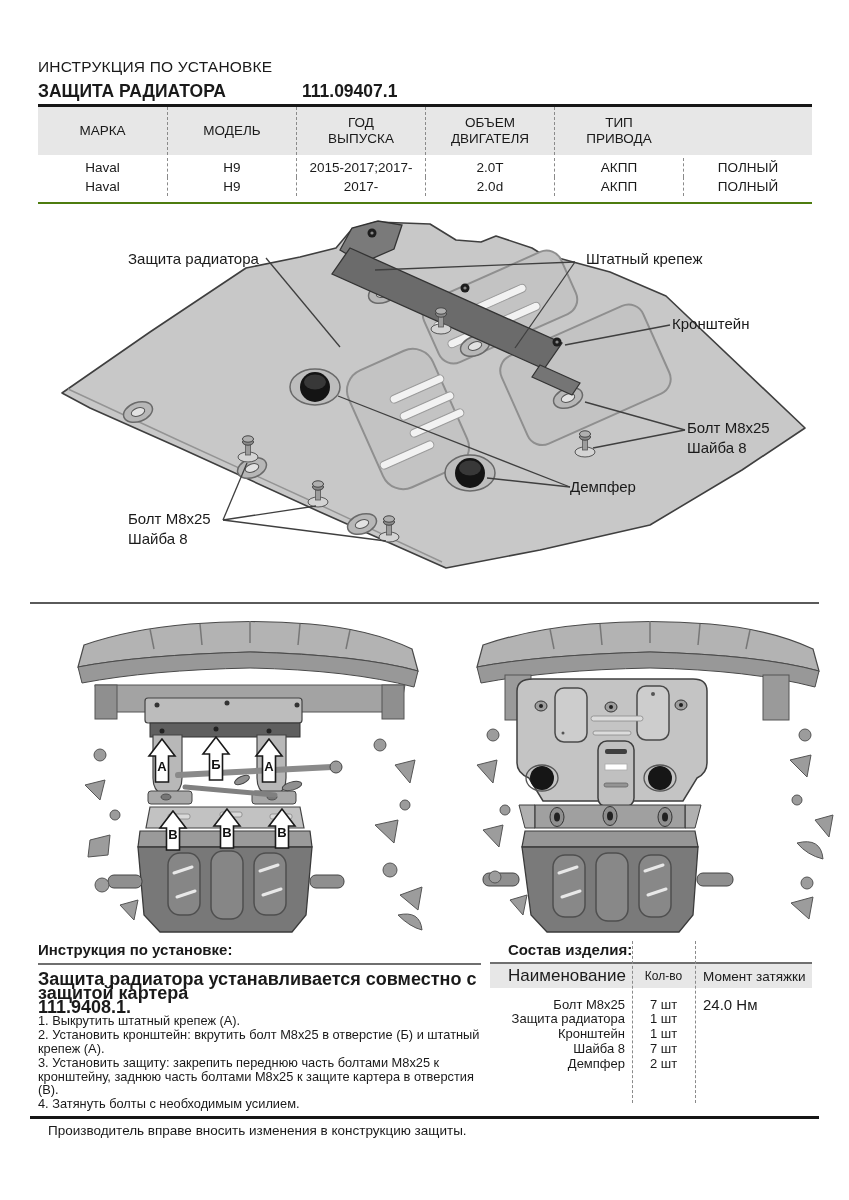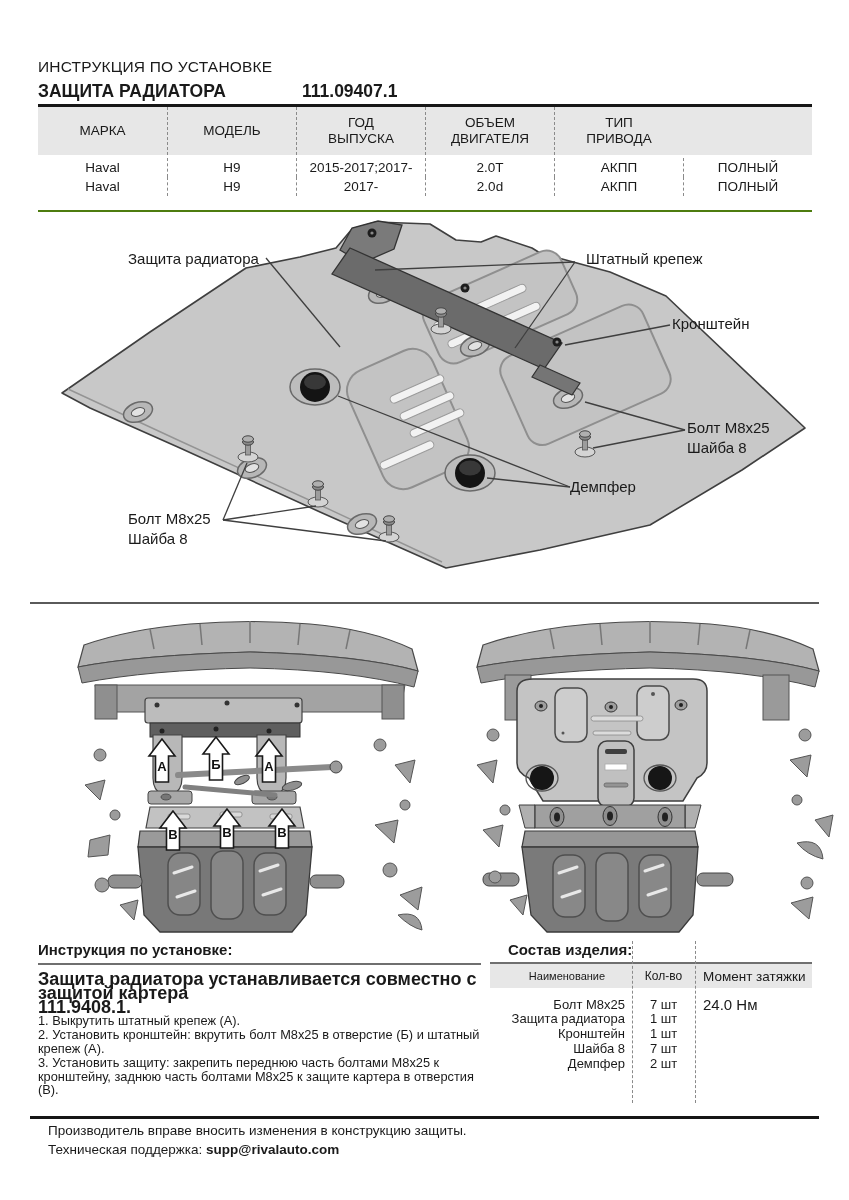--- a/index.html
+++ b/index.html
@@ -13,37 +13,37 @@
   
   .fit{left:38px;top:104px;width:774px;border-top:3px solid #161616;border-bottom:2px solid #4d7c0f;}
   .fit .hdr{display:grid;grid-template-columns:repeat(6,1fr);background:#e7e7e7;height:48px;}
   .fit .hdr .cell{display:flex;flex-direction:column;align-items:center;justify-content:center;
        font-size:13.5px;line-height:16px;border-left:1px dashed #8a8a8a;}
   .fit .hdr .cell:first-child{border-left:none;}
   .fit .body{display:grid;grid-template-columns:repeat(6,1fr);}
   .fit .body .cell{display:flex;align-items:center;justify-content:center;height:19px;
        font-size:13.5px;border-left:1px dashed #8a8a8a;}
   .fit .body .cell:first-child,.fit .body .cell.c0{border-left:none;}
-  .fit .body{padding:3px 0 14px 0;text-align:center;}
+  .fit .body{padding:3px 0 6px 0;text-align:center;}
   
   .dlabel{font-size:15px;line-height:20px;white-space:nowrap;}
   
   .rule{background:#5a5a5a;}
   
   .instr{left:38px;top:941px;width:443px;}
   .instr .h{font-size:15px;font-weight:bold;}
   .instr .uline{height:2px;background:#6f6f6f;margin-top:5px;}
   .instr .intro{margin-top:8px;font-size:18px;font-weight:bold;line-height:13.8px;}
   .instr .step{font-size:12.8px;line-height:13.8px;}
   
   .parts{left:490px;top:941px;width:322px;height:164px;}
   .parts .h{font-size:15px;font-weight:bold;padding-left:18px;}
   .parts .uline{height:2px;background:#6f6f6f;margin-top:4px;}
   .parts .phdr{display:grid;grid-template-columns:142px 63px 117px;background:#e7e7e7;height:24px;align-items:center;}
-  .parts .phdr .c1{text-align:center;font-size:11px;padding-left:12px;}
+  .parts .phdr .c1{text-align:center;font-size:17px;padding-left:12px;}
   .parts .phdr .c2{text-align:center;font-size:12px;}
   .parts .phdr .c3{text-align:left;padding-left:8px;font-size:13.5px;}
   .parts .prow{display:grid;grid-template-columns:142px 63px 117px;height:15px;align-items:center;}
   .parts .prow .c1{text-align:right;padding-right:7px;font-size:13px;}
   .parts .prow .c2{text-align:center;font-size:13px;}
   .parts .prow .c3{text-align:left;padding-left:8px;font-size:15px;}
   .parts .rows{margin-top:8px;}
   .vdash{position:absolute;top:0;width:0;border-left:1px dashed #8a8a8a;}
   
   .foot{left:48px;top:1122px;width:780px;font-size:13.5px;line-height:18.5px;}
@@ -421,20 +421,21 @@
   <div class="abs instr">
     <div class="h">Инструкция по установке:</div>
     <div class="uline"></div>
     <div class="intro">
       <div>Защита радиатора устанавливается совместно с защитой картера</div>
       <div>111.9408.1.</div>
     </div>
     <div class="step">1. Выкрутить штатный крепеж (А).</div>
     <div class="step">2. Установить кронштейн: вкрутить болт М8х25 в отверстие (Б) и штатный крепеж (А).</div>
     <div class="step">3. Установить защиту: закрепить переднюю часть болтами М8х25 к кронштейну, заднюю часть болтами М8х25 к защите картера в отверстия (В).</div>
+    <div class="step">4. Затянуть болты с необходимым усилием.</div>
   </div>
 
   <div class="abs parts">
     <div class="h">Состав изделия:</div>
     <div class="uline"></div>
     <div class="phdr">
       <div class="c1">Наименование</div>
       <div class="c2">Кол-во</div>
       <div class="c3">Момент затяжки</div>
     </div>
@@ -465,19 +466,15 @@
           <div class="c3"></div>
         </div>
     </div>
     <div class="vdash" style="left:142px;height:162px;"></div>
     <div class="vdash" style="left:205px;height:162px;"></div>
   </div>
 
   <div class="abs" style="left:30px;top:1116px;width:789px;height:3px;background:#161616;"></div>
   <div class="abs foot">
     <div>Производитель вправе вносить изменения в конструкцию защиты.</div>
-    <div>
-      <span>Техническая поддержка:</span>
-      <b>supp@rivalauto.com</b>
-    </div>
   </div>
 
 </div>
 
 </body></html>

